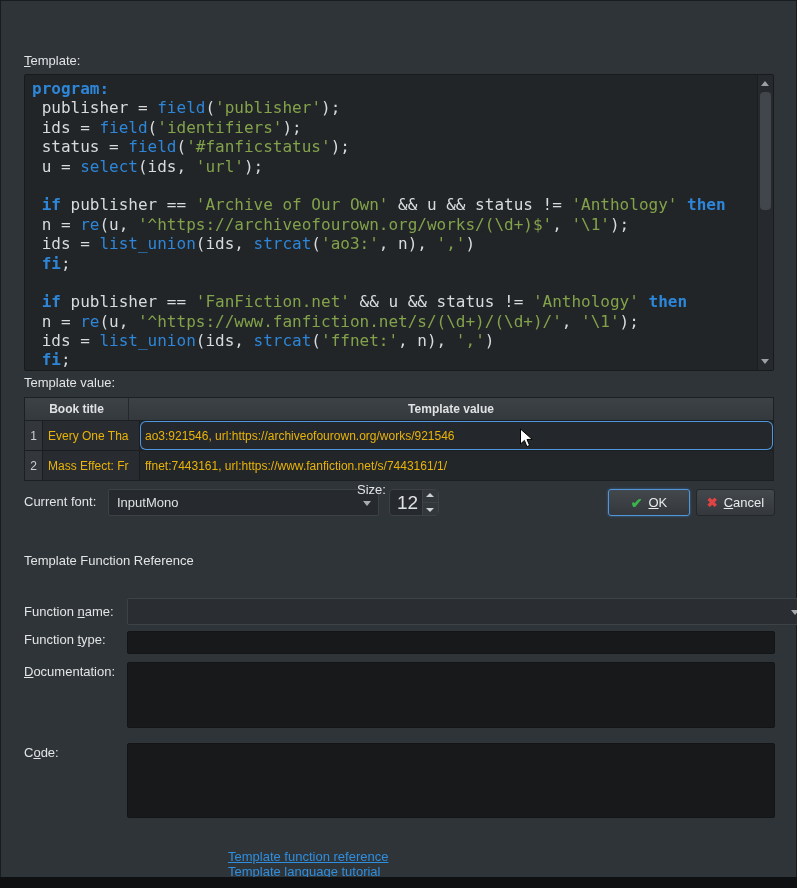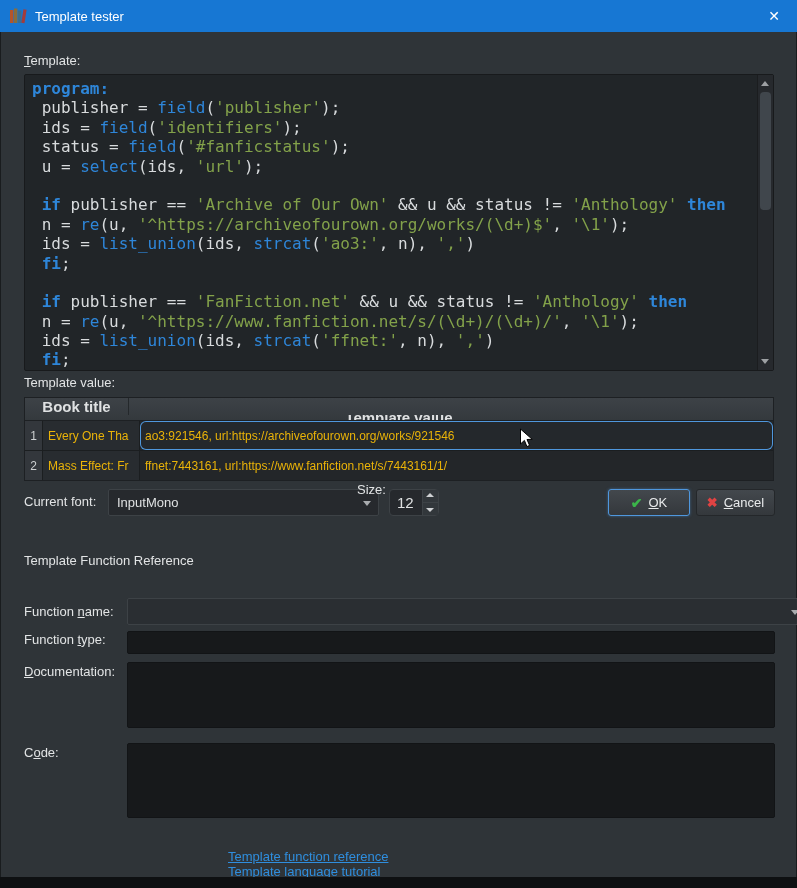--- a/index.html
+++ b/index.html
@@ -25,35 +25,35 @@
   .vscrollbar{position:absolute;top:0;right:0;width:15px;bottom:0;background:#26292d;border-left:1px solid #1b1d1f;}
   .scroll-arrow{position:absolute;left:0;width:14px;height:14px;}
   .scroll-arrow.up{top:1px;}
   .scroll-arrow.down{bottom:1px;}
   .scroll-arrow::after{content:"";position:absolute;left:3px;border-left:4px solid transparent;border-right:4px solid transparent;}
   .scroll-arrow.up::after{top:5px;border-bottom:5px solid #9da0a3;}
   .scroll-arrow.down::after{bottom:5px;border-top:5px solid #9da0a3;}
   .scroll-handle{position:absolute;left:2px;right:2px;top:17px;height:118px;background:#40464c;border-radius:4px;}
   
   .ttable{position:absolute;left:24px;top:397px;width:748px;border:1px solid #1d2023;background:#232629;}
-  .thead{display:flex;height:22px;background:linear-gradient(#3d4247,#34393d);border-bottom:1px solid #1d2023;color:#dfe1e2;font-size:15px;font-weight:bold;flex-direction:column;}
+  .thead{display:flex;height:22px;background:linear-gradient(#3d4247,#34393d);border-bottom:1px solid #1d2023;color:#dfe1e2;font-size:12px;font-weight:bold;}
   .th{display:flex;align-items:center;justify-content:center;overflow:hidden;}
   .th-title{width:103px;border-right:1px solid #24282b;flex:none;}
   .th-value{flex:1;}
   .trow{display:flex;height:29px;border-bottom:1px solid #1b1e20;}
   .trow:last-child{border-bottom:none;}
   .rownum{width:17px;flex:none;background:#33373c;color:#cdd0d2;font-size:12px;display:flex;align-items:center;justify-content:center;border-right:1px solid #1b1e20;}
   .tcell{display:flex;align-items:center;padding:0 5px;font-size:12px;color:#eab308;white-space:nowrap;overflow:hidden;}
   .tcell-title{width:86px;flex:none;background:#282c30;border-right:1px solid #1b1e20;}
   .tcell-value{flex:1;background:#232629;}
   .tcell-value.selected{box-shadow:inset 0 0 0 1px #4f97dd;border-radius:6px;background:#24282c;}
   
   .combo{position:absolute;background:#26292d;border:1px solid #3d4246;border-radius:2px;color:#dfe1e2;font-size:13px;display:flex;align-items:center;padding:0 24px 0 8px;}
   .combo-arrow{position:absolute;right:7px;top:50%;margin-top:-2px;width:0;height:0;border-left:4px solid transparent;border-right:4px solid transparent;border-top:5px solid #a9acaf;}
-  .spin{position:absolute;left:389px;top:489px;width:41px;height:25px;background:#26292d;border:1px solid #3d4246;border-radius:4px;color:#dfe1e2;font-size:15px;display:flex;align-items:center;padding-left:7px;}
+  .spin{position:absolute;left:389px;top:489px;width:41px;height:25px;background:#26292d;border:1px solid #3d4246;border-radius:4px;color:#dfe1e2;font-size:19px;display:flex;align-items:center;padding-left:7px;}
   .spin-btns{position:absolute;right:0;top:0;bottom:0;width:15px;display:flex;flex-direction:column;border-left:1px solid #3d4246;}
   .spin-btn{flex:1;position:relative;background:#32373b;}
   .spin-btn.up{border-bottom:1px solid #3d4246;}
   .spin-btn::after{content:"";position:absolute;left:3px;border-left:4px solid transparent;border-right:4px solid transparent;}
   .spin-btn.up::after{top:3px;border-bottom:4px solid #cfd2d4;}
   .spin-btn.down::after{bottom:3px;border-top:4px solid #cfd2d4;}
   .btn{position:absolute;top:489px;height:25px;background:linear-gradient(#43484d,#34383c);border:1px solid #24272a;border-radius:3px;color:#e8eaeb;font-size:13px;display:flex;align-items:center;justify-content:center;gap:6px;cursor:default;}
   .btn-ok{left:608px;width:80px;border-color:#4f97dd;box-shadow:0 0 3px rgba(79,151,221,.5);}
   .btn-cancel{left:696px;width:77px;}
   .ok-icon{color:#3bb54a;font-size:14px;font-weight:bold;}
@@ -68,32 +68,20 @@
   .link-1{top:864px;}
   .link-2{top:849px;}
   .bottom-strip{position:absolute;left:0;right:0;top:877px;height:11px;background:#0e1012;}
   .cursor{position:absolute;left:519px;top:428px;}
 </style>
 </head>
 <body>
 
 <div class="window">
 
-  <div class="titlebar">
-    <svg class="app-icon" viewBox="0 0 18 18">
-      <rect x="1" y="3" width="3.4" height="13" fill="#b5552a"></rect>
-      <rect x="5" y="1.5" width="3.4" height="14.5" fill="#8a6d3b"></rect>
-      <rect x="9" y="3.5" width="3.4" height="12.5" fill="#3b6e8f"></rect>
-      <rect x="13.4" y="2.4" width="3.2" height="13.8" fill="#a33c3c" transform="rotate(9 15 9)"></rect>
-    </svg>
-    <span class="title">Template tester</span>
-    <div class="close-btn">
-      <span>✕</span>
-    </div>
-  </div>
 
   <div class="lbl" style="left:24px;top:53px;"><span></span><span class="mn">T</span><span>emplate:</span></div>
 
   <div class="editor">
     <div class="editor-content"><div class="code-line"><span class="tok-k">program:</span></div><div class="code-line"><span class="tok-p"> publisher = </span><span class="tok-f">field</span><span class="tok-p">(</span><span class="tok-s">'publisher'</span><span class="tok-p">);</span></div><div class="code-line"><span class="tok-p"> ids = </span><span class="tok-f">field</span><span class="tok-p">(</span><span class="tok-s">'identifiers'</span><span class="tok-p">);</span></div><div class="code-line"><span class="tok-p"> status = </span><span class="tok-f">field</span><span class="tok-p">(</span><span class="tok-s">'#fanficstatus'</span><span class="tok-p">);</span></div><div class="code-line"><span class="tok-p"> u = </span><span class="tok-f">select</span><span class="tok-p">(ids, </span><span class="tok-s">'url'</span><span class="tok-p">);</span></div><div class="code-line">&nbsp;</div><div class="code-line"><span class="tok-p"> </span><span class="tok-k">if</span><span class="tok-p"> publisher == </span><span class="tok-s">'Archive of Our Own'</span><span class="tok-p"> &amp;&amp; u &amp;&amp; status != </span><span class="tok-s">'Anthology'</span><span class="tok-p"> </span><span class="tok-k">then</span></div><div class="code-line"><span class="tok-p"> n = </span><span class="tok-f">re</span><span class="tok-p">(u, </span><span class="tok-s">'^https://archiveofourown.org/works/(\d+)$'</span><span class="tok-p">, </span><span class="tok-s">'\1'</span><span class="tok-p">);</span></div><div class="code-line"><span class="tok-p"> ids = </span><span class="tok-f">list_union</span><span class="tok-p">(ids, </span><span class="tok-f">strcat</span><span class="tok-p">(</span><span class="tok-s">'ao3:'</span><span class="tok-p">, n), </span><span class="tok-s">','</span><span class="tok-p">)</span></div><div class="code-line"><span class="tok-p"> </span><span class="tok-k">fi</span><span class="tok-p">;</span></div><div class="code-line">&nbsp;</div><div class="code-line"><span class="tok-p"> </span><span class="tok-k">if</span><span class="tok-p"> publisher == </span><span class="tok-s">'FanFiction.net'</span><span class="tok-p"> &amp;&amp; u &amp;&amp; status != </span><span class="tok-s">'Anthology'</span><span class="tok-p"> </span><span class="tok-k">then</span></div><div class="code-line"><span class="tok-p"> n = </span><span class="tok-f">re</span><span class="tok-p">(u, </span><span class="tok-s">'^https://www.fanfiction.net/s/(\d+)/(\d+)/'</span><span class="tok-p">, </span><span class="tok-s">'\1'</span><span class="tok-p">);</span></div><div class="code-line"><span class="tok-p"> ids = </span><span class="tok-f">list_union</span><span class="tok-p">(ids, </span><span class="tok-f">strcat</span><span class="tok-p">(</span><span class="tok-s">'ffnet:'</span><span class="tok-p">, n), </span><span class="tok-s">','</span><span class="tok-p">)</span></div><div class="code-line"><span class="tok-p"> </span><span class="tok-k">fi</span><span class="tok-p">;</span></div></div>
     <div class="vscrollbar">
       <div class="scroll-arrow up"></div>
       <div class="scroll-handle"></div>
       <div class="scroll-arrow down"></div>
     </div>

